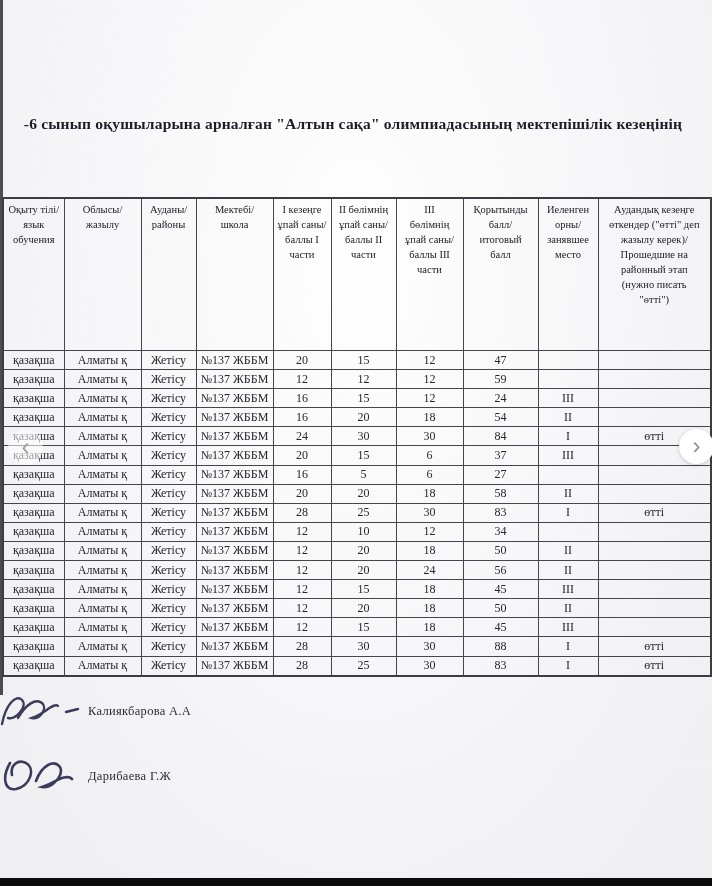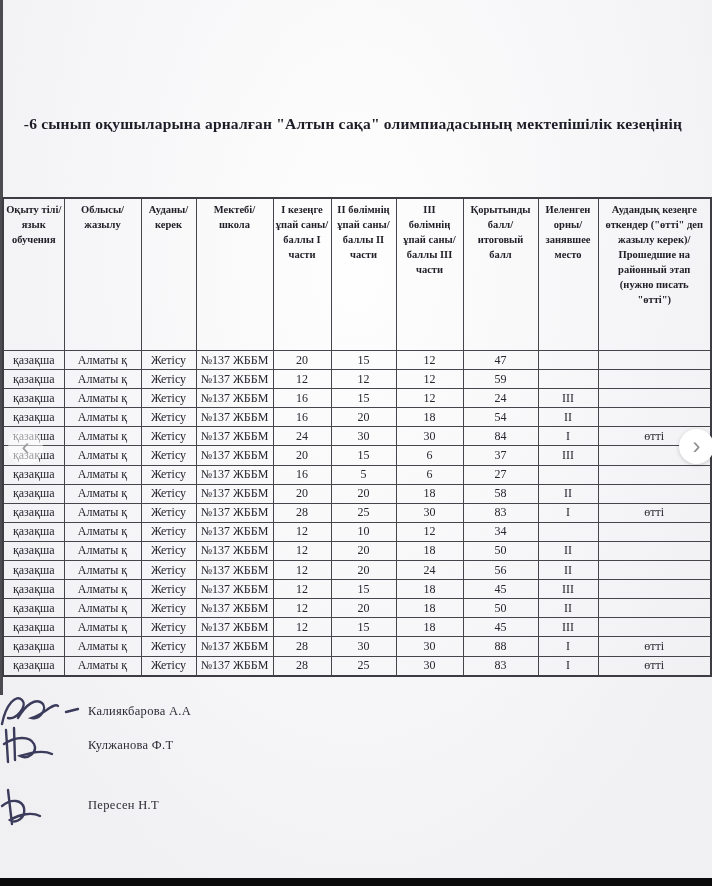--- a/index.html
+++ b/index.html
@@ -20,21 +20,21 @@
   table.results{
     position:absolute;top:197px;left:2px;width:708px;
     border-collapse:collapse;table-layout:fixed;
     border:2px solid #3c3c42;
   }
   table.results th, table.results td{
     border:1px solid #45454b;
     overflow:hidden;
   }
   table.results th{
-    font-size:10.5px;font-weight:bold;vertical-align:top;text-align:center;
+    font-size:10.5px;font-weight:normal;vertical-align:top;text-align:center;
     white-space:pre-line;line-height:15px;padding:3px 2px;height:145px;color:#212129;
   }
   table.results td{
     font-size:12px;text-align:center;height:16.1px;line-height:15px;padding:1px 2px;color:#26262e;
   }
   .signatures{position:absolute;left:0;top:694px;width:400px;height:150px;}
   .sig-item{position:absolute;left:0;width:380px;height:40px;}
   .sig-item svg{position:absolute;left:0;top:-6px;}
   .sig-name{position:absolute;left:88px;top:8px;font-size:12.5px;color:#2c2c36;letter-spacing:.3px;}
   .nav-btn{
@@ -72,21 +72,21 @@
       <col style="width:113px">
     </colgroup>
     <thead>
         <tr>
           <th>Оқыту тілі/
 язык
 обучения</th>
           <th>Облысы/
 жазылу</th>
           <th>Ауданы/
-керек</th>
+районы</th>
           <th>Мектебі/
 школа</th>
           <th>I кезеңге
 ұпай саны/
 баллы I
 части</th>
           <th>II бөлімнің
 ұпай саны/
 баллы II
 части</th>
@@ -320,31 +320,25 @@
       </tbody>
   </table>
 
   <div class="signatures">
     <div class="sig-item" style="top:2px">
       <svg width="86" height="44" viewBox="0 0 86 44">
         <path d="M2 34 C6 14 16 4 22 10 C28 16 16 30 8 28 M18 28 C26 14 36 8 42 13 C48 18 40 30 32 28 C44 24 54 12 58 16 M66 22 L78 19" fill="none" stroke="#3b3b5c" stroke-width="2.4" stroke-linecap="round"></path>
       </svg>
       <span class="sig-name">Калиякбарова А.А</span>
     </div>
-    <div class="sig-item" style="top:36px">
-      <svg width="86" height="46" viewBox="0 0 86 46">
-        <path d="M6 6 L8 38 M14 4 L15 36 M4 20 C16 12 30 12 34 20 C38 28 28 36 20 32 C32 28 44 26 52 30" fill="none" stroke="#3b3b5c" stroke-width="2.4" stroke-linecap="round"></path>
+    <div class="sig-item" style="top:67px">
+      <svg width="86" height="44" viewBox="0 0 86 44">
+        <path d="M10 8 C2 22 4 36 16 34 C30 31 36 14 26 8 C18 4 10 10 12 20 M36 26 C42 10 54 4 60 12 C64 20 52 34 42 32 C54 28 66 18 72 24" fill="none" stroke="#3b3b5c" stroke-width="2.6" stroke-linecap="round"></path>
       </svg>
-      <span class="sig-name">Кулжанова Ф.Т</span>
-    </div>
-    <div class="sig-item" style="top:96px">
-      <svg width="86" height="46" viewBox="0 0 86 46">
-        <path d="M8 6 L12 40 M2 22 C12 14 22 16 24 24 C26 34 16 40 10 36 C20 30 32 28 40 32" fill="none" stroke="#3b3b5c" stroke-width="2.4" stroke-linecap="round"></path>
-      </svg>
-      <span class="sig-name">Пересен Н.Т</span>
+      <span class="sig-name">Дарибаева Г.Ж</span>
     </div>
   </div>
 
   <div class="nav-btn nav-prev">
     <span class="chev">‹</span>
   </div>
   <div class="nav-btn nav-next">
     <span class="chev">›</span>
   </div>
 

